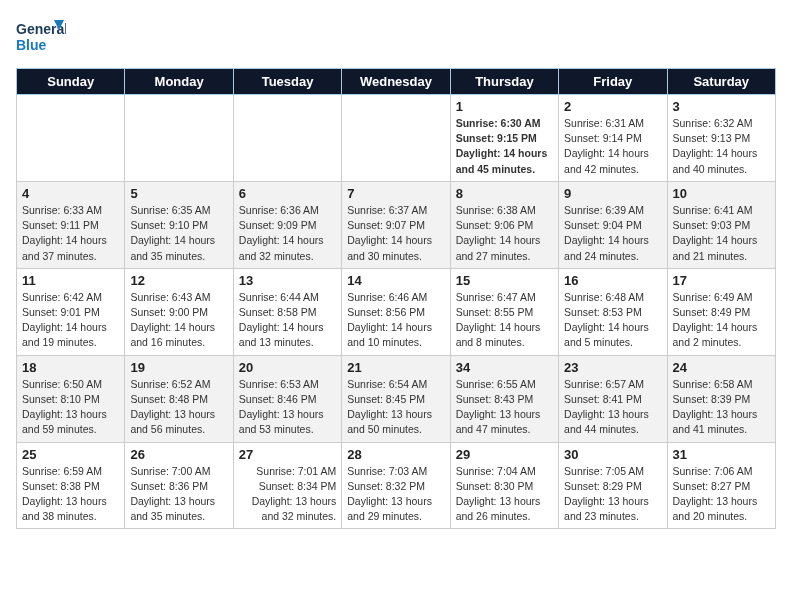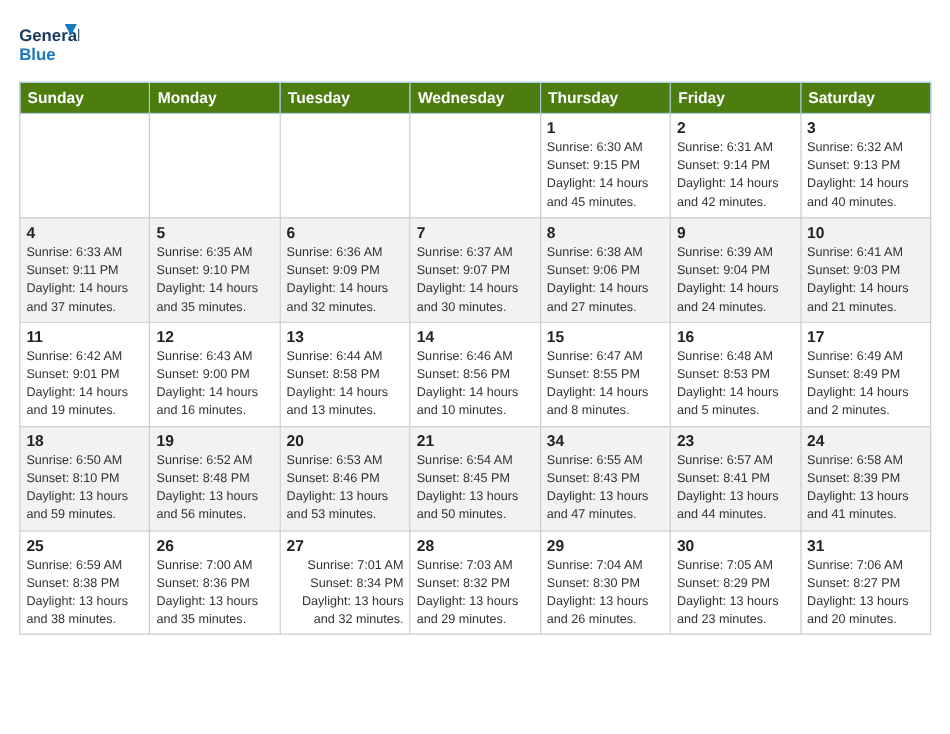--- a/index.html
+++ b/index.html
@@ -33,25 +33,25 @@
       font-size: 16px;
       font-weight: normal;
       color: #444;
     }
     .calendar {
       width: 100%;
       border-collapse: collapse;
       border: 1px solid #ccc;
     }
     .calendar thead tr th {
-      background: #4d7c0f;
+      background: #0f172a;
       color: #fff;
       font-size: 13px;
       padding: 5px 6px;
-      text-align: left;
+      text-align: center;
       border: 1px solid #aac8e0;
       font-weight: bold;
     }
     .calendar tbody tr td {
       border: 1px solid #ccc;
       vertical-align: top;
       padding: 4px 5px;
       font-size: 11px;
       color: #222;
       background: #fff;
@@ -106,21 +106,21 @@
       </tr>
   </thead>
   <tbody id="calendar-body">
   <tr>
         <td class="empty-cell"></td>
         <td class="empty-cell"></td>
         <td class="empty-cell"></td>
         <td class="empty-cell"></td>
         <td>
           <div class="day-number">1</div>
-          <div class="day-info" style="white-space: pre-line;">Sunrise: 6:30 AM
+          <div class="day-info" style="white-space: pre-line; font-weight: bold;">Sunrise: 6:30 AM
 Sunset: 9:15 PM
 Daylight: 14 hours
 and 45 minutes.</div>
         </td>
         <td>
           <div class="day-number">2</div>
           <div class="day-info" style="white-space: pre-line;">Sunrise: 6:31 AM
 Sunset: 9:14 PM
 Daylight: 14 hours
 and 42 minutes.</div>

